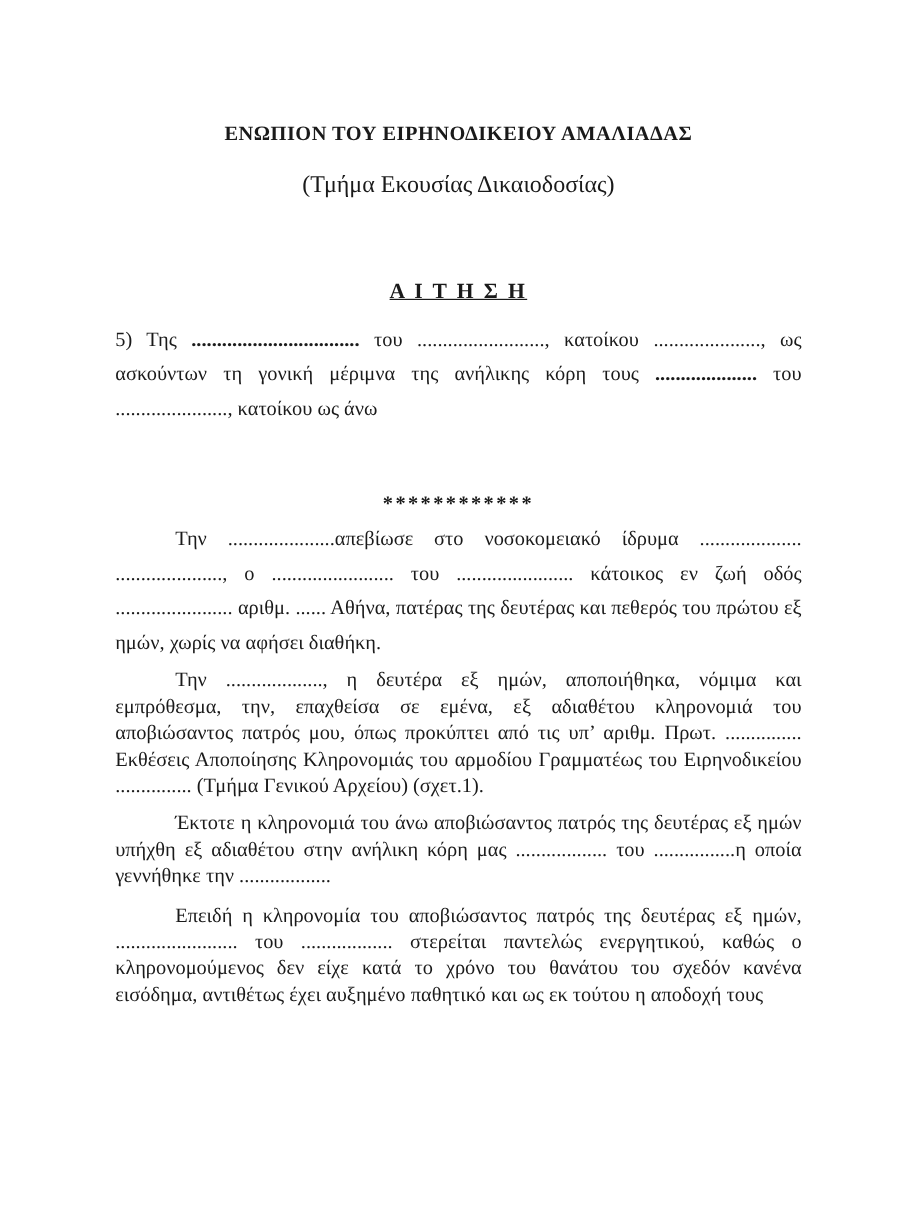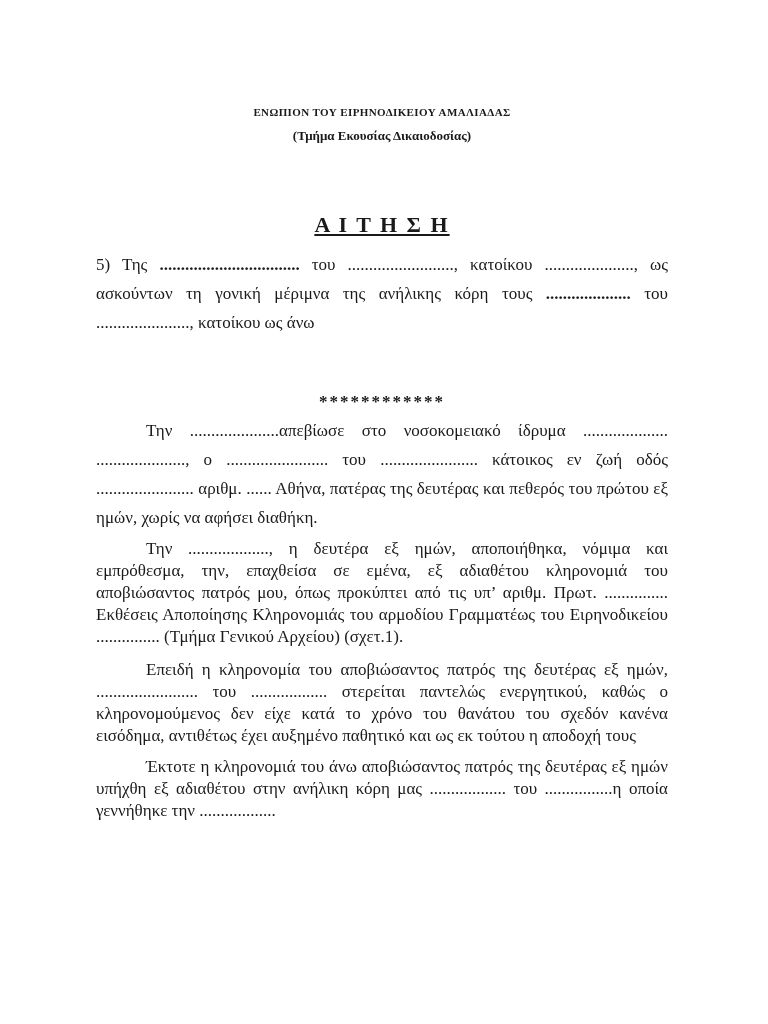--- a/index.html
+++ b/index.html
@@ -18,32 +18,33 @@
     height: 1024px;
     background: #ffffff;
     color: #1a1a1a;
     font-family: "Liberation Serif", "DejaVu Serif", serif;
     font-size: 17px;
     padding: 100px 100px 0 96px;
   }
   .center { text-align: center; }
   .court-header {
     font-weight: bold;
-    font-size: 11px;
+    font-size: 17px;
     letter-spacing: 0.4px;
     line-height: 24px;
   }
   .dept-header {
-    font-weight: bold;
-    font-size: 13px;
+    font-weight: normal;
+    font-size: 20px;
+    margin-top: 18px;
     line-height: 24px;
   }
   .doc-title {
     font-weight: bold;
-    font-size: 22px;
+    font-size: 18px;
     letter-spacing: 2px;
     text-decoration: underline;
     margin-top: 62px;
     line-height: 29px;
   }
   .para {
     text-align: justify;
     margin: 0;
   }
   .spaced { line-height: 29px; }  
@@ -76,17 +77,17 @@
 
 
   <p class="para spaced p2"><span>5) Της </span><span class="b">.................................</span><span> του ........................., κατοίκου ....................., ως ασκούντων τη γονική μέριμνα της ανήλικης κόρη τους </span><span class="b">....................</span><span> του ......................, κατοίκου ως άνω</span></p>
 
   <div class="separator center">************</div>
 
   <p class="para spaced indent p3">Την .....................απεβίωσε στο νοσοκομειακό ίδρυμα .................... ....................., ο ........................ του ....................... κάτοικος εν ζωή οδός ....................... αριθμ. ...... Αθήνα, πατέρας της δευτέρας και πεθερός του πρώτου εξ ημών, χωρίς να αφήσει διαθήκη.</p>
 
   <p class="para single indent p4">Την ..................., η δευτέρα εξ ημών, αποποιήθηκα, νόμιμα και εμπρόθεσμα, την, επαχθείσα σε εμένα, εξ αδιαθέτου κληρονομιά του αποβιώσαντος πατρός μου, όπως προκύπτει από τις υπ’ αριθμ. Πρωτ. ............... Εκθέσεις Αποποίησης Κληρονομιάς του αρμοδίου Γραμματέως του Ειρηνοδικείου ............... (Τμήμα Γενικού Αρχείου) (σχετ.1).</p>
 
+  <p class="para single indent p5">Έκτοτε η κληρονομιά του άνω αποβιώσαντος πατρός της δευτέρας εξ ημών υπήχθη εξ αδιαθέτου στην ανήλικη κόρη μας .................. του ................η οποία γεννήθηκε την ..................</p>
+
   <p class="para single indent p6">Επειδή η κληρονομία του αποβιώσαντος πατρός της δευτέρας εξ ημών, ........................ του .................. στερείται παντελώς ενεργητικού, καθώς ο κληρονομούμενος δεν είχε κατά το χρόνο του θανάτου του σχεδόν κανένα εισόδημα, αντιθέτως έχει αυξημένο παθητικό και ως εκ τούτου η αποδοχή τους</p>
-
-  <p class="para single indent p5">Έκτοτε η κληρονομιά του άνω αποβιώσαντος πατρός της δευτέρας εξ ημών υπήχθη εξ αδιαθέτου στην ανήλικη κόρη μας .................. του ................η οποία γεννήθηκε την ..................</p>
 
 </div>
 
 </body></html>

